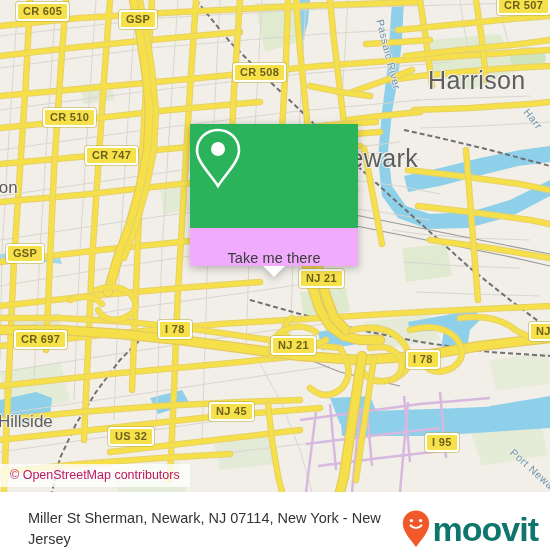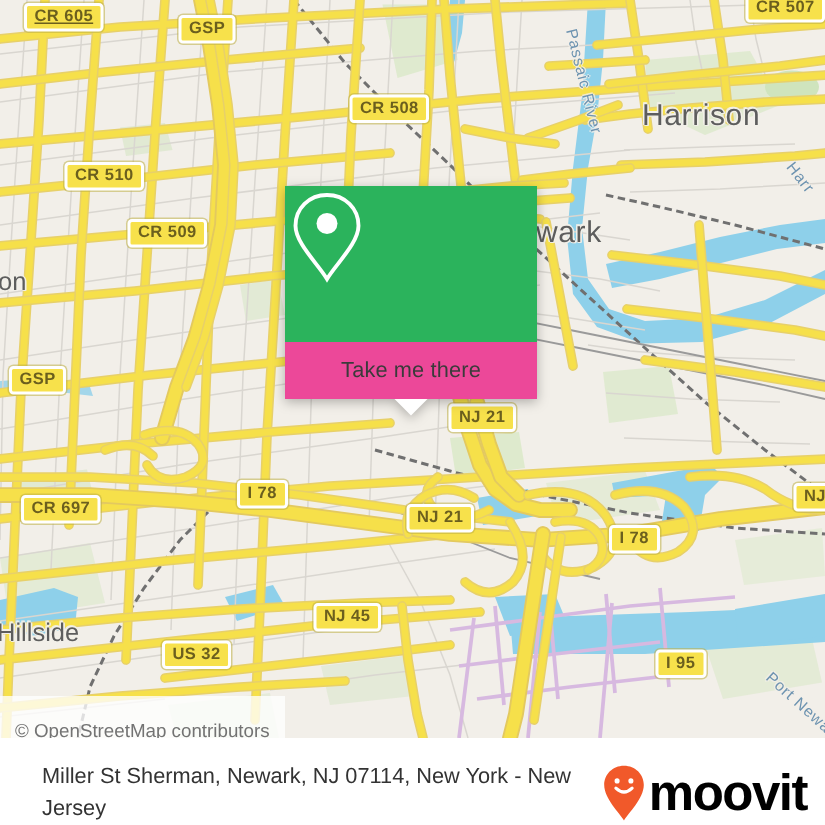--- a/index.html
+++ b/index.html
@@ -22,21 +22,21 @@
     position:absolute;
     color:#5d5d5d;
     font-family:"Liberation Sans","DejaVu Sans",sans-serif;
     white-space:nowrap;
     text-shadow:
       1px 0 0 rgba(242,239,233,.9), -1px 0 0 rgba(242,239,233,.9),
       0 1px 0 rgba(242,239,233,.9), 0 -1px 0 rgba(242,239,233,.9),
       1px 1px 0 rgba(242,239,233,.9), -1px -1px 0 rgba(242,239,233,.9);
     pointer-events:none;
   }
-  .place-city{font-size:20px;letter-spacing:.4px;}
+  .place-city{font-size:25px;letter-spacing:.4px;}
   .place-town{font-size:17px;}
   .place-water{
     font-size:10.5px;color:#6d93b0;letter-spacing:.6px;
     text-shadow:1px 0 0 rgba(242,239,233,.8),-1px 0 0 rgba(242,239,233,.8),0 1px 0 rgba(242,239,233,.8),0 -1px 0 rgba(242,239,233,.8);
   }
 
   
   .shield{
     position:absolute;
     background:#f7e14b;
@@ -54,61 +54,61 @@
   
   .popup{
     position:absolute;left:190px;top:124px;width:168px;
     filter:drop-shadow(0 2px 4px rgba(0,0,0,.28));
   }
   .popup-img{
     height:104px;background:#2bb35c;
     display:flex;align-items:center;justify-content:center;
   }
   .popup-foot{
-    height:38px;background:#ec4899;
-    display:flex;align-items:center;justify-content:center;
+    height:38px;background:#f0abfc;
+    display:flex;align-items:flex-end;justify-content:center;
     position:relative;
   }
   .popup-foot-label{
     font-size:14.5px;color:#3b3b3b;letter-spacing:.1px;
   }
   .popup-tail{
     position:absolute;left:50%;top:100%;transform:translateX(-50%);
     width:0;height:0;
     border-left:11px solid transparent;
     border-right:11px solid transparent;
     border-top:11px solid #ffffff;
   }
 
   
   .attrib{
     position:absolute;left:0;top:464px;
     background:rgba(255,255,255,.78);
-    padding:16px 10px 5px 10px;
-    font-size:12.5px;color:#737373;
+    padding:4px 10px 5px 10px;
+    font-size:12.5px;color:#be185d;
     white-space:nowrap;
   }
 
   
   .bottom{
     position:absolute;left:0;top:492px;width:550px;height:74px;
     background:#ffffff;
     display:flex;align-items:center;
     box-sizing:border-box;padding:0 12px 0 28px;
   }
   .bottom-title{
     flex:1 1 auto;
     font-size:14.5px;line-height:21px;color:#333333;
     max-width:400px;
   }
   .logo{
     flex:0 0 auto;display:flex;align-items:center;gap:2px;
   }
   .logo-word{
-    font-size:34px;font-weight:bold;color:#000000;
+    font-size:34px;font-weight:bold;color:#0f766e;
     letter-spacing:-1px;line-height:34px;
   }
 </style>
 </head>
 <body>
 
 <div id="root">
 
   <div class="map">
 
@@ -389,36 +389,36 @@
     <div class="place-label place-town" style="left:-6px;top:178px;">ton</div>
 
     <div class="place-label place-town" style="left:-2px;top:412px;">Hillside</div>
 
     <div class="place-label place-water" style="left:386px;top:18px;transform:rotate(76deg);transform-origin:left top;">Passaic River</div>
 
     <div class="place-label place-water" style="left:531px;top:106px;transform:rotate(52deg);transform-origin:left top;">Harr</div>
 
     <div class="place-label place-water" style="left:516px;top:446px;transform:rotate(42deg);transform-origin:left top;">Port Newa</div>
 
-    <div class="shield" style="left:16px;top:2px;text-decoration:underline;">CR 605</div>
+    <div class="shield" style="left:16px;top:2px;">CR 605</div>
     <div class="shield" style="left:119px;top:10px;">GSP</div>
     <div class="shield" style="left:497px;top:-4px;">CR 507</div>
     <div class="shield" style="left:43px;top:80px;margin-top:28px;">CR 510</div>
     <div class="shield" style="left:233px;top:63px;">CR 508</div>
-    <div class="shield" style="left:85px;top:146px;">CR 509</div>
+    <div class="shield" style="left:85px;top:146px;">CR 747</div>
     <div class="shield" style="left:6px;top:244px;">GSP</div>
     <div class="shield" style="left:299px;top:269px;">NJ 21</div>
     <div class="shield" style="left:158px;top:320px;">I 78</div>
     <div class="shield" style="left:271px;top:336px;">NJ 21</div>
     <div class="shield" style="left:406px;top:350px;">I 78</div>
     <div class="shield" style="left:529px;top:322px;">NJ</div>
     <div class="shield" style="left:14px;top:330px;">CR 697</div>
     <div class="shield" style="left:209px;top:402px;">NJ 45</div>
     <div class="shield" style="left:108px;top:427px;">US 32</div>
-    <div class="shield" style="left:437px;top:433px;">I 95</div>
+    <div class="shield" style="left:425px;top:433px;">I 95</div>
 
     <div class="popup">
       <div class="popup-img">
         <svg width="56" height="68" viewBox="0 0 56 68">
           <path d="M28 6 C16 6 7 15 7 26.5 C7 38 22 52 28 62 C34 52 49 38 49 26.5 C49 15 40 6 28 6 Z" fill="none" stroke="#ffffff" stroke-width="2.6"></path>
           <circle cx="28" cy="25" r="7" fill="#ffffff"></circle>
         </svg>
       </div>
       <div class="popup-foot">
         <span class="popup-foot-label">Take me there</span>

